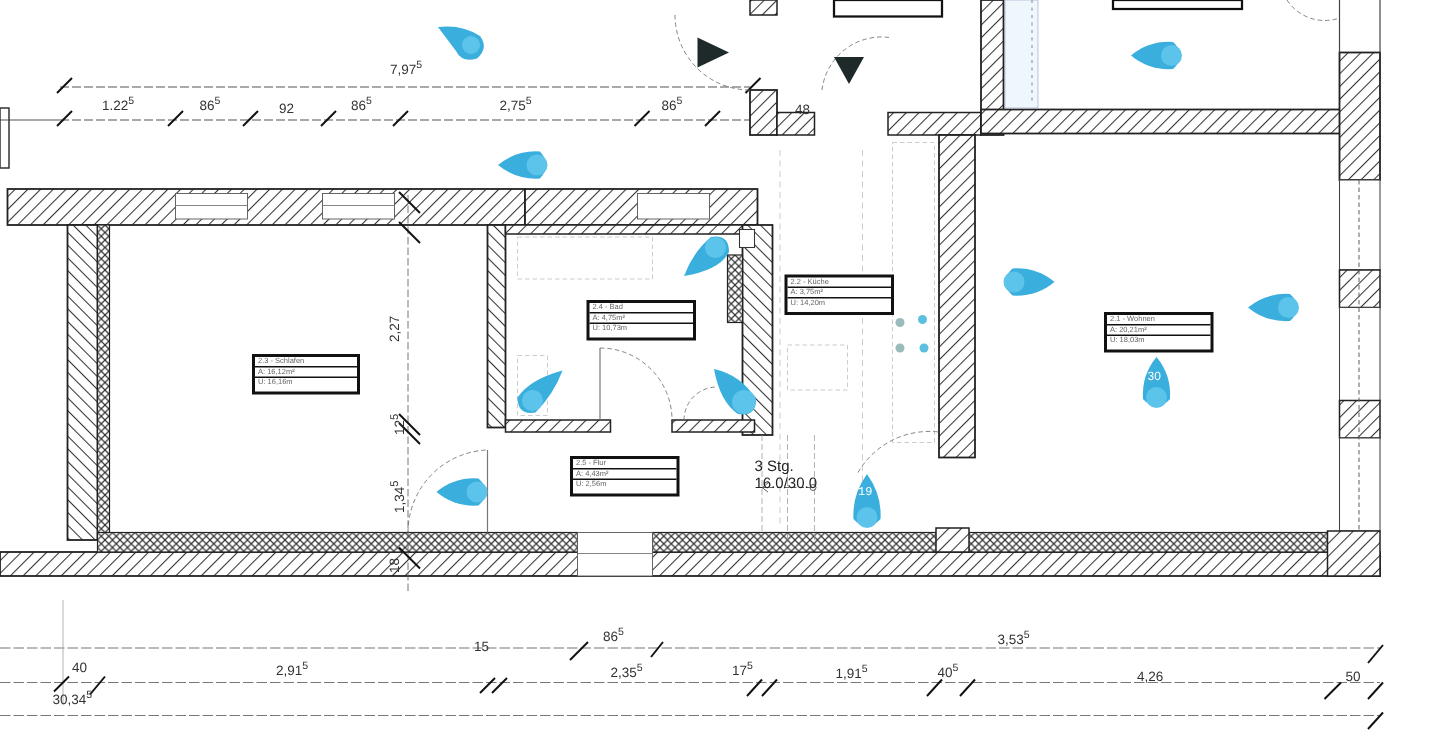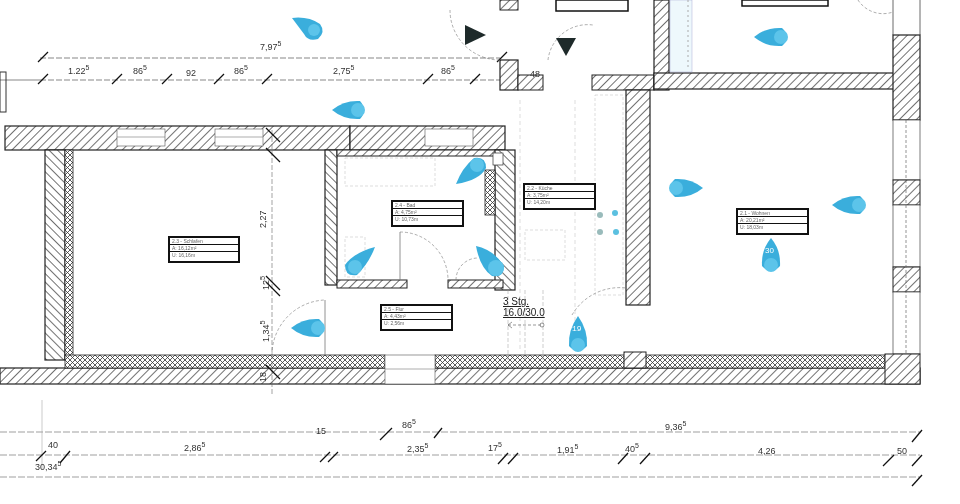--- a/index.html
+++ b/index.html
@@ -185,24 +185,24 @@
 <div class="dim" style="left:333px;top:64px;"><span>2,75</span><sup>5</sup></div>
 <div class="dim" style="left:441px;top:64px;"><span>86</span><sup>5</sup></div>
 <div class="dim" style="left:482px;top:67px;margin-left:48px;"><span>48</span><sup></sup></div>
 
 <div class="vdim" style="left:258px;top:228px;"><span>2,27</span></div>
 <div class="vdim" style="left:258px;top:290px;"><span>12</span><sup>5</sup></div>
 <div class="vdim" style="left:258px;top:342px;"><span>1,34</span><sup>5</sup></div>
 <div class="vdim" style="left:258px;top:382px;"><span>18</span></div>
 
 <div class="dim" style="left:402px;top:418px;"><span>86</span><sup>5</sup></div>
-<div class="dim" style="left:665px;top:420px;"><span>9,36</span><sup>5</sup></div>
+<div class="dim" style="left:665px;top:420px;"><span>3,53</span><sup>5</sup></div>
 
 <div class="dim" style="left:48px;top:440px;"><span>40</span></div>
-<div class="dim" style="left:184px;top:441px;"><span>2,86</span><sup>5</sup></div>
+<div class="dim" style="left:184px;top:441px;"><span>2,91</span><sup>5</sup></div>
 <div class="dim" style="left:316px;top:426px;"><span>15</span></div>
 <div class="dim" style="left:407px;top:442px;"><span>2,35</span><sup>5</sup></div>
 <div class="dim" style="left:488px;top:441px;"><span>17</span><sup>5</sup></div>
 <div class="dim" style="left:557px;top:443px;"><span>1,91</span><sup>5</sup></div>
 <div class="dim" style="left:625px;top:442px;"><span>40</span><sup>5</sup></div>
 <div class="dim" style="left:758px;top:446px;"><span>4,26</span></div>
 <div class="dim" style="left:897px;top:446px;"><span>50</span></div>
 
 <div class="dim" style="left:35px;top:460px;"><span>30,34</span><sup>5</sup></div>
 
@@ -225,21 +225,21 @@
   <div>2.1 - Wohnen</div>
   <div>A: 20,21m²</div>
   <div>U: 18,03m</div>
 </div>
 <div class="roomlabel" style="left:380px;top:304px;width:73px;height:27px;">
   <div>2.5 - Flur</div>
   <div>A: 4,43m²</div>
   <div>U: 2,56m</div>
 </div>
 
-<div class="stair" style="left:503px;top:296px;text-decoration:underline;">
+<div class="stair" style="left:503px;top:306px;">
   <div>3 Stg.</div>
   <div>16.0/30.0</div>
 </div>
 
 <svg class="drop" style="left:290px;top:14px;" width="36" height="28" viewBox="0 0 36 28">
     <path d="M2 4 Q18 2 30 10 Q36 18 28 25 Q18 28 14 20 Z" fill="#3aaedc"></path>
     <circle cx="24" cy="16" r="6" fill="#5cc4ea"></circle>
   </svg>
 <svg class="drop" style="left:330px;top:98px;" width="38" height="24" viewBox="0 0 38 24">
     <path d="M2 12 Q14 2 30 3 Q38 12 30 21 Q14 22 2 12 Z" fill="#3aaedc"></path>

